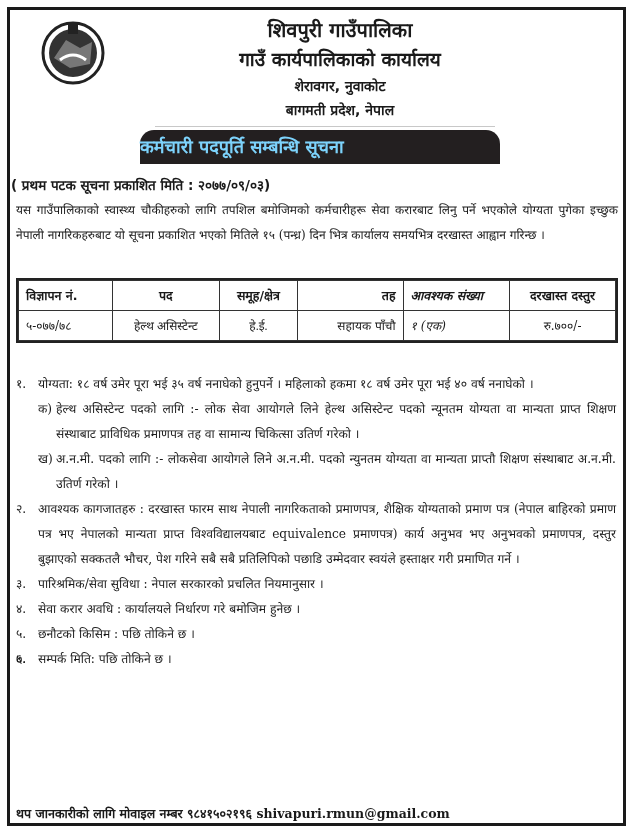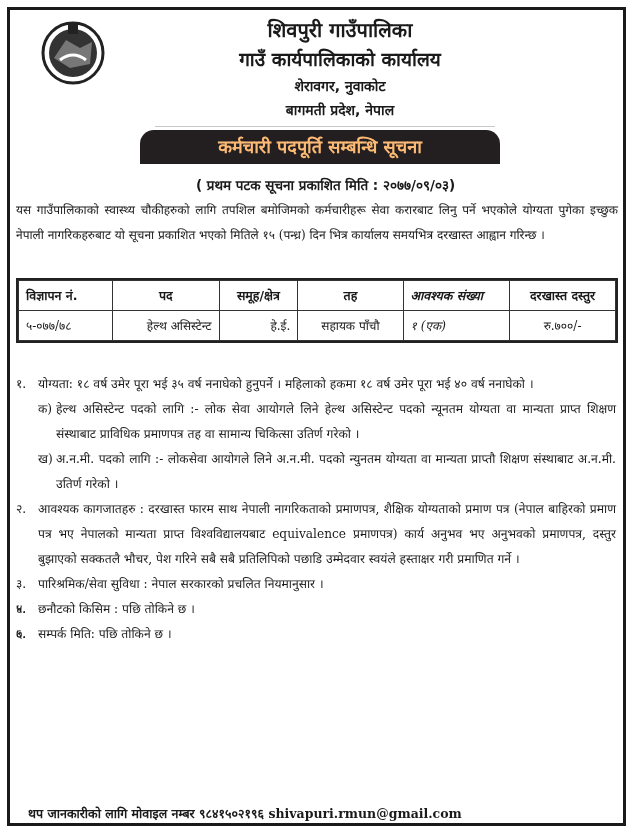--- a/index.html
+++ b/index.html
@@ -9,46 +9,46 @@
       border: 3px solid #1a1a1a; box-sizing: border-box; }
     .logo { position: absolute; left: 40px; top: 20px; width: 66px; height: 66px; }
     .head { position: absolute; left: 0; right: 0; text-align: center;
       font-family: "DejaVu Sans", sans-serif; font-weight: bold; }
     .h1 { top: 16px; font-size: 20px; left: 40px; }
     .h2 { top: 46px; font-size: 19px; left: 40px; }
     .h3 { top: 76px; font-size: 14px; left: 40px; }
     .h4 { top: 100px; font-size: 14px; left: 40px; }
     .hr-thin { position: absolute; left: 155px; width: 340px; top: 126px; border-top: 1px solid #c8c8c8; }
     .banner { position: absolute; left: 140px; top: 130px; width: 360px; height: 34px;
-      background: #231f20; border-radius: 14px 14px 0 0; color: #fdba74;
+      background: #231f20; border-radius: 14px 14px 0 0; color: #7dd3fc;
       font-family: "DejaVu Sans", sans-serif; font-weight: bold; font-size: 18px;
-      text-align: center; line-height: 34px; }
-    .subtitle { position: absolute; left: 0; right: 0; top: 176px; text-align: center;
+      line-height: 34px; }
+    .subtitle { position: absolute; left: 0; right: 0; top: 176px; 
       font-family: "DejaVu Sans", sans-serif; font-weight: bold; font-size: 13.5px; padding-left: 11px; }
     .intro { position: absolute; left: 16px; right: 22px; top: 198px; font-size: 12px;
       line-height: 25px; text-align: justify; }
     table.posts { position: absolute; left: 18px; top: 280px; width: 598px;
       border-collapse: collapse; font-size: 12px; }
     table.posts th, table.posts td { border: 1.5px solid #333; height: 29px; padding: 0 7px; }
     table.posts th { font-weight: bold; font-family: "DejaVu Sans", sans-serif; font-size: 12.5px; }
     table.posts { outline: 2px solid #222; }
     .c0 { width: 85px; text-align: left; }
     .c1 { width: 100px; text-align: center; }
     .c2 { width: 70px; text-align: center; }
-    .c3 { width: 100px; text-align: center; }
+    .c3 { width: 100px; text-align: right; }
     .c4 { width: 100px; text-align: left; font-style: italic; }
     .c5 { width: 100px; text-align: center; }
-    td.l { text-align: right; }
+    td.l { text-align: center; font-family: Liberation Serif, serif; }
     .clauses { position: absolute; left: 16px; right: 24px; top: 372px; font-size: 12.2px; line-height: 25px; }
     .clause { position: relative; padding-left: 22px; text-align: justify; }
     .clause .num { position: absolute; left: 0; top: 0; }
     .sub { position: relative; padding-left: 40px; text-align: justify; }
     .sub .num { position: absolute; left: 22px; top: 0; }
     .footer { position: absolute; left: 16px; top: 805px; font-family: "DejaVu Sans", sans-serif;
-      font-weight: bold; font-size: 12.5px; margin-left: 12px; }
+      font-weight: bold; font-size: 12.5px; }
     .footer .email { font-family: "DejaVu Serif", serif; }
   </style>
 </head>
 <body>
 
 <div class="frame"></div>
 
 <div class="logo">
   <svg width="66" height="66" viewBox="0 0 66 66">
     <circle cx="33" cy="33" r="30" fill="#fff" stroke="#222" stroke-width="3"></circle>
@@ -108,20 +108,21 @@
   <div class="clause">
     <span class="num">२.</span>
     <span>आवश्यक कागजातहरु : दरखास्त फारम साथ नेपाली नागरिकताको प्रमाणपत्र, शैक्षिक योग्यताको प्रमाण पत्र (नेपाल बाहिरको प्रमाण पत्र भए नेपालको मान्यता प्राप्त विश्वविद्यालयबाट equivalence प्रमाणपत्र) कार्य अनुभव भए अनुभवको प्रमाणपत्र, दस्तुर बुझाएको सक्कतलै भौचर, पेश गरिने सबै सबै प्रतिलिपिको पछाडि उम्मेदवार स्वयंले हस्ताक्षर गरी प्रमाणित गर्ने ।</span>
   </div>
   <div class="clause">
     <span class="num">३.</span>
     <span>पारिश्रमिक/सेवा सुविधा : नेपाल सरकारको प्रचलित नियमानुसार ।</span>
   </div>
   <div class="clause">
     <span class="num">४.</span>
+    <span>सेवा करार अवधि : कार्यालयले निर्धारण गरे बमोजिम हुनेछ ।</span>
   </div>
   <div class="clause">
     <span class="num">५.</span>
     <span>छनौटको किसिम : पछि तोकिने छ ।</span>
   </div>
   <div class="clause">
     <span class="num">६.</span>
   </div>
   <div class="clause">
     <span class="num">७.</span>

